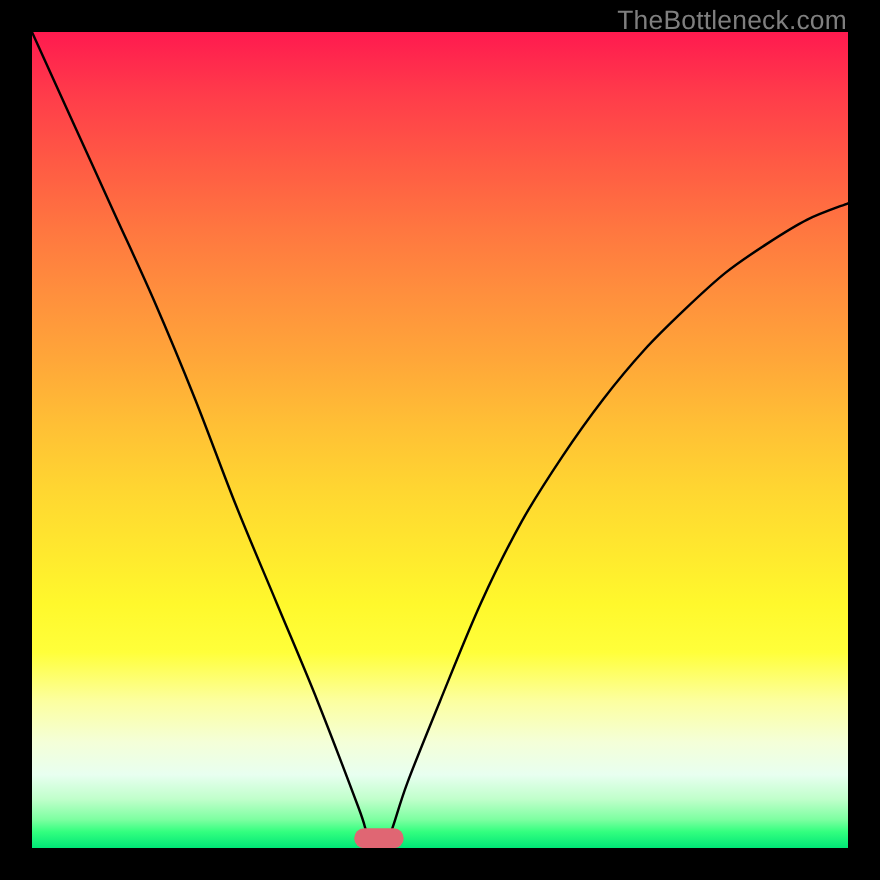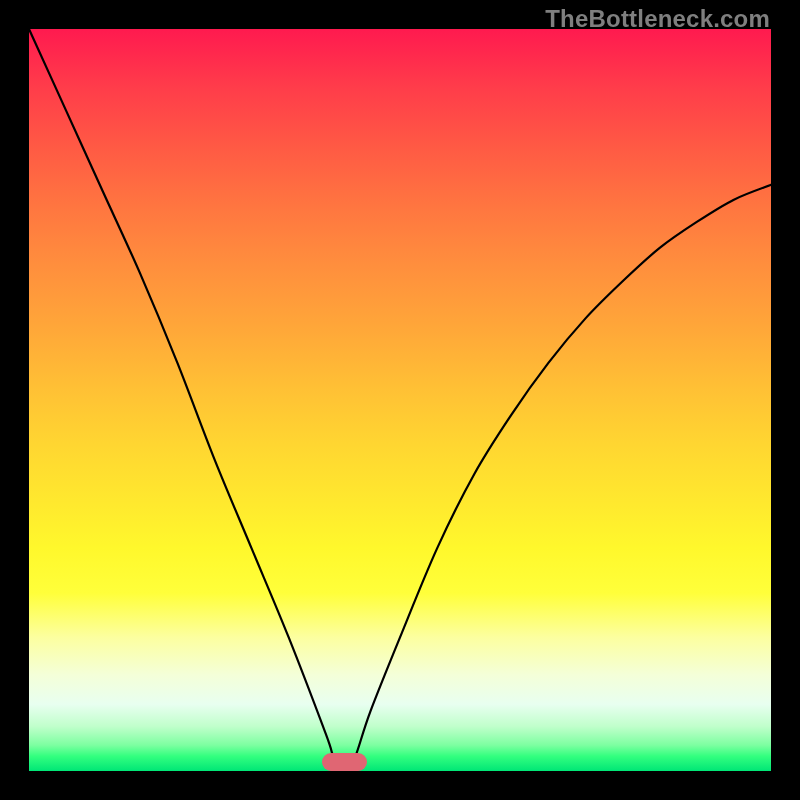--- a/index.html
+++ b/index.html
@@ -54,21 +54,21 @@
     background: #e06673;
     border-radius: 9px;
     height: 18px;
   }
   .watermark {
     position: absolute;
     top: 5px;
     right: 30px;
     color: #7f7f7f;
     font-size: 24px;
-    font-weight: 700;
+    font-weight: 400;
     letter-spacing: 0.2px;
   }
 </style>
 </head>
 <body>
 
 <div class="plot-area">
   <div class="gradient-bg"></div>
   <svg class="curve-svg" viewBox="0 0 742 742" preserveAspectRatio="none">
     <path id="curve-path" fill="none" stroke="#000" stroke-width="2.2" stroke-linejoin="round" stroke-linecap="round" d="M 0 0 C 6.183333333333334 13.603333333333333, 24.733333333333334 54.41333333333334, 37.1 81.62 C 49.46666666666667 108.82666666666667, 61.833333333333336 136.03333333333336, 74.2 163.24 C 86.56666666666666 190.44666666666666, 98.93333333333334 216.41666666666663, 111.3 244.85999999999996 C 123.66666666666666 273.3033333333333, 136.03333333333333 302.9833333333333, 148.4 333.9 C 160.76666666666668 364.81666666666666, 173.13333333333333 399.4433333333333, 185.5 430.36 C 197.86666666666667 461.2766666666667, 210.23333333333332 489.71999999999997, 222.6 519.4 C 234.96666666666667 549.0799999999999, 247.33333333333331 577.5233333333334, 259.7 608.44 C 272.06666666666666 639.3566666666667, 289.38 685.1133333333333, 296.8 704.9 C 304.22 724.6866666666666, 301.74666666666667 721.595, 304.21999999999997 727.16 C 306.69333333333327 732.7249999999999, 309.16666666666663 736.435, 311.64 738.29 C 314.11333333333334 740.145, 316.58666666666664 740.145, 319.06 738.29 C 321.53333333333336 736.435, 322.77000000000004 736.435, 326.48 727.16 C 330.19 717.885, 333.9 702.4266666666666, 341.32 682.64 C 348.74 662.8533333333334, 359.87 635.6466666666668, 371 608.44 C 382.13 581.2333333333333, 395.73333333333335 546.6066666666667, 408.1 519.4 C 420.4666666666667 492.19333333333327, 432.8333333333333 467.46, 445.2 445.2 C 457.56666666666666 422.94, 469.93333333333334 404.39000000000004, 482.3 385.84000000000003 C 494.6666666666667 367.29, 507.0333333333333 349.97666666666663, 519.4 333.9 C 531.7666666666667 317.8233333333333, 544.1333333333333 302.98333333333335, 556.5 289.38 C 568.8666666666667 275.77666666666664, 581.2333333333333 264.0283333333333, 593.6 252.27999999999997 C 605.9666666666667 240.53166666666664, 618.3333333333333 228.78333333333333, 630.6999999999999 218.89 C 643.0666666666666 208.99666666666664, 655.4333333333334 200.9583333333333, 667.8000000000001 192.91999999999996 C 680.1666666666667 184.88166666666663, 692.5333333333333 176.8433333333333, 704.9 170.65999999999997 C 717.2666666666667 164.47666666666663, 735.8166666666666 158.29333333333327, 742 155.81999999999994"></path>

